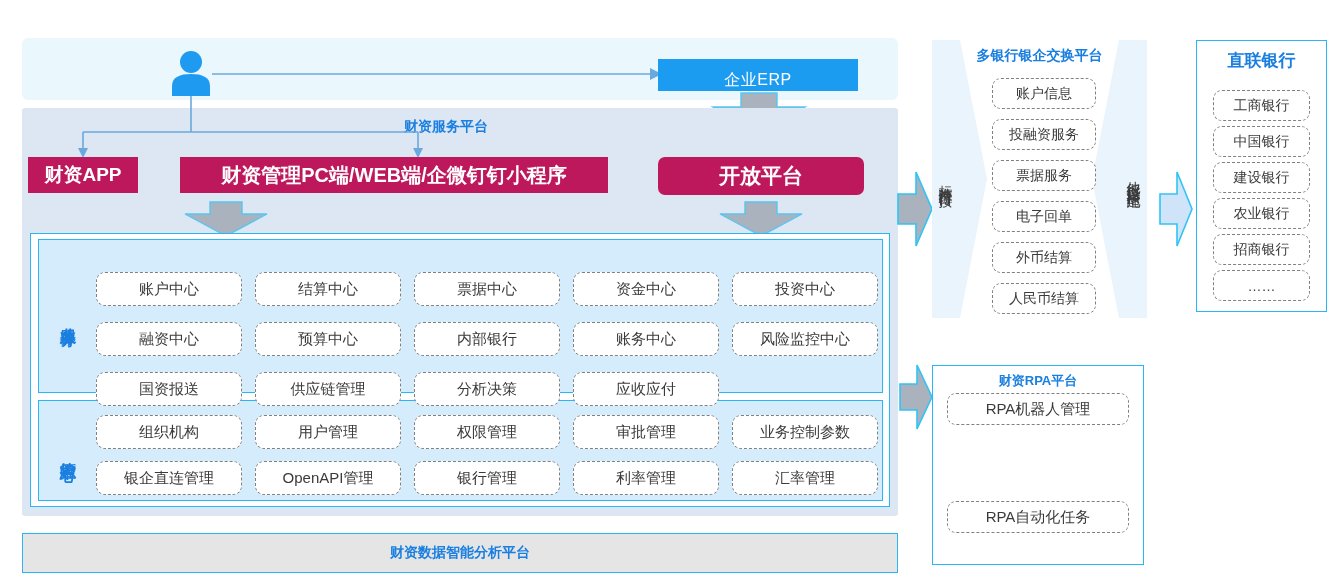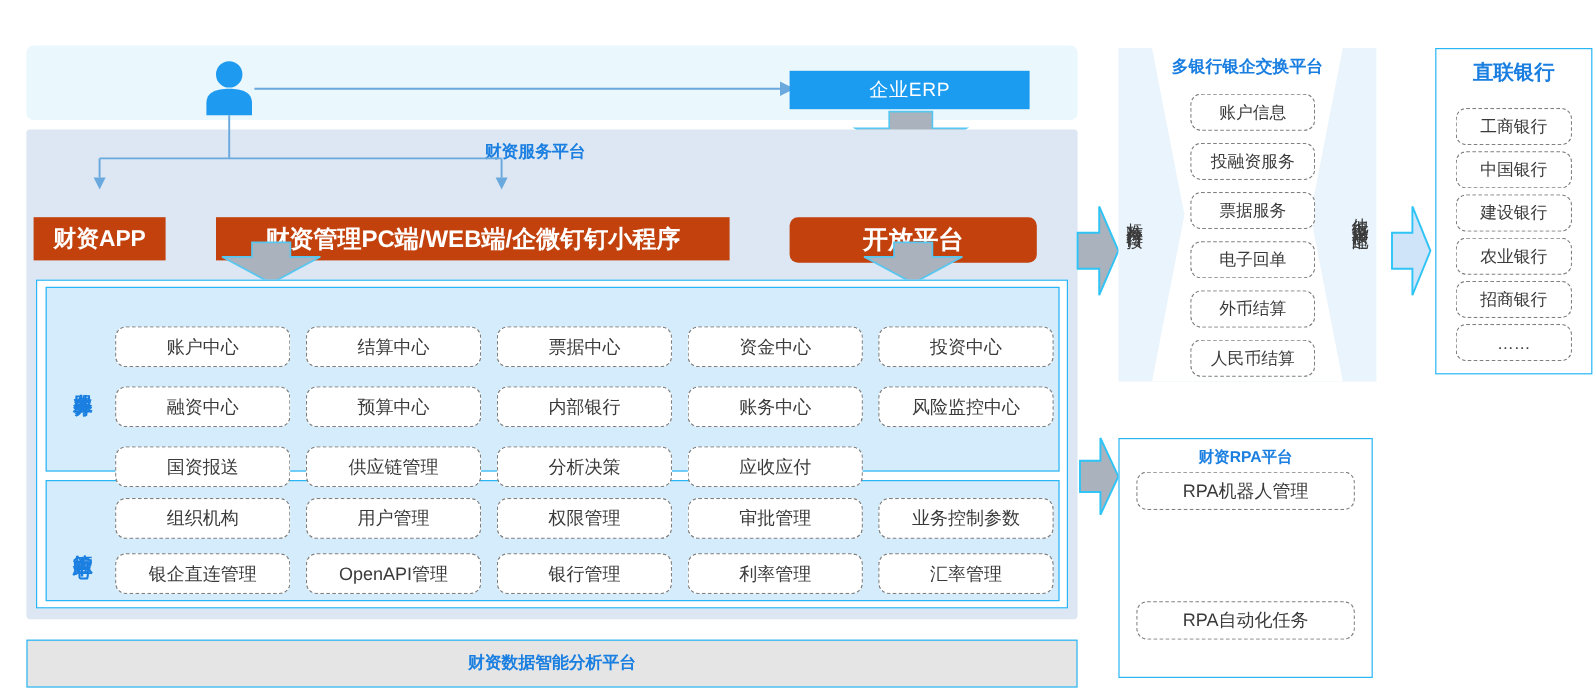--- a/index.html
+++ b/index.html
@@ -23,41 +23,40 @@
     border-radius: 6px;
   }
   #person-icon {
     left: 170px; top: 50px; width: 42px; height: 44px;
   }
 
   
   #erp-box {
     left: 658px; top: 59px; width: 200px; height: 32px;
     background: #1b9cf0;
-    display: flex; align-items: center; justify-content: center;
+    display: flex; align-items: flex-end; justify-content: center;
     color: #ffffff; font-size: 16px; letter-spacing: .5px;
   }
 
   
   #platform-panel {
     left: 22px; top: 108px; width: 876px; height: 408px;
     background: #dce7f3;
     border-radius: 3px;
   }
   #platform-title {
     left: 404px; top: 118px;
     color: #1a7fe0; font-weight: bold; font-size: 14px;
   }
 
   .blue-btn {
-    background: #c2410c;
+    background: #be185d;
     color: #fff;
     display: flex; align-items: center; justify-content: center;
     font-weight: bold;
-    margin-top: 24px;
   }
   #app-btn   { left: 28px;  top: 157px; width: 110px; height: 36px; font-size: 19px; }
   #pc-btn    { left: 180px; top: 157px; width: 428px; height: 36px; font-size: 20px; }
   #open-btn  { left: 658px; top: 157px; width: 206px; height: 38px; font-size: 21px; border-radius: 7px; text-align: right; }
 
   
   #services-card {
     left: 30px; top: 233px; width: 860px; height: 274px;
     background: #ffffff;
     border: 1px solid #29b6f6;

